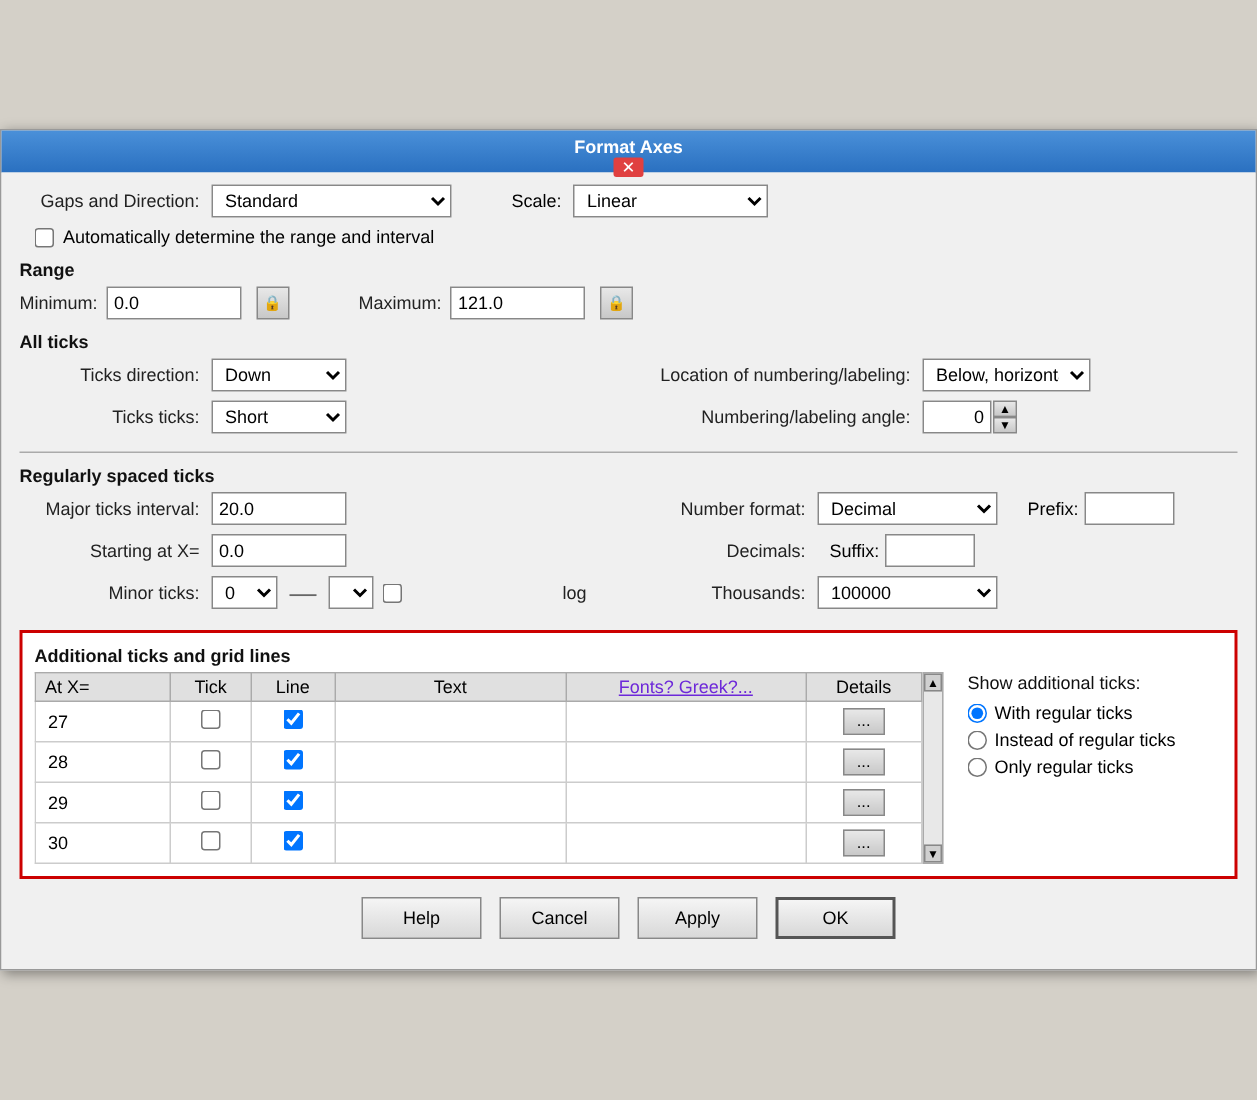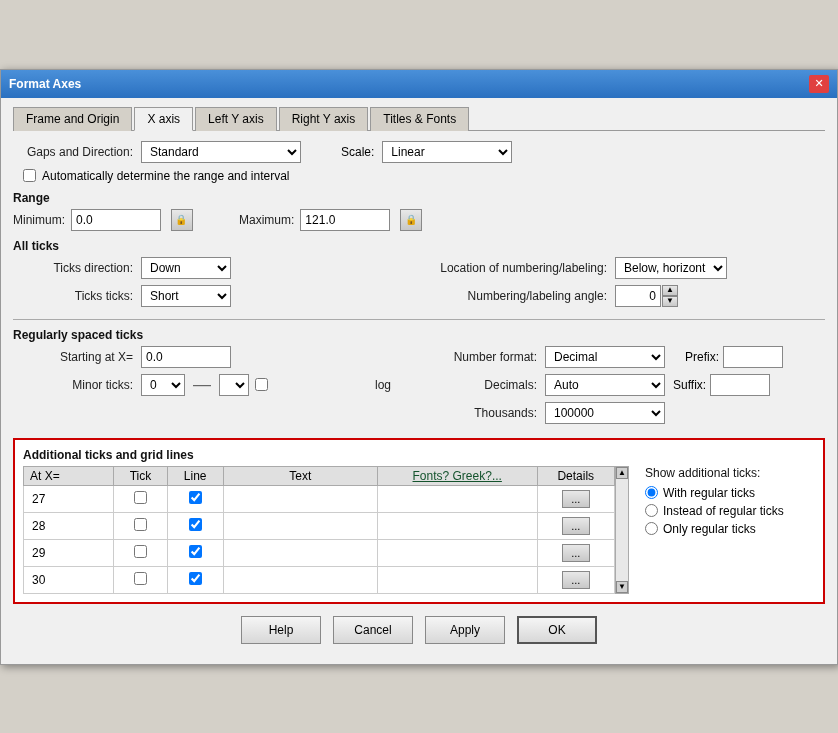--- a/index.html
+++ b/index.html
@@ -19,20 +19,21 @@
       box-shadow: 2px 2px 8px rgba(0,0,0,0.4);
     }
     .title-bar {
       background: linear-gradient(to bottom, #4a90d9, #2a70c0);
       color: white;
       padding: 4px 8px;
       display: flex;
       justify-content: space-between;
       align-items: center;
       height: 28px;
+      flex-direction: column;
     }
     .title-bar-text {
       font-size: 12px;
       font-weight: bold;
     }
     .title-bar-close {
       background: #e04040;
       color: white;
       border: none;
       width: 20px;
@@ -290,27 +291,20 @@
 
 <div class="window">
 
   <div class="title-bar">
     <span class="title-bar-text">Format Axes</span>
     <button class="title-bar-close">✕</button>
   </div>
 
   <div class="dialog-body">
 
-    <div class="tabs">
-      <div class="tab">Frame and Origin</div>
-      <div class="tab active">X axis</div>
-      <div class="tab">Left Y axis</div>
-      <div class="tab">Right Y axis</div>
-      <div class="tab">Titles &amp; Fonts</div>
-    </div>
 
     <div class="form-row">
       <label>Gaps and Direction:</label>
       <select class="select-std">
         <option>Standard</option>
         <option>None</option>
         <option>Skip gaps</option>
         <option>Reverse</option>
       </select>
       <span style="margin-left:40px; margin-right:8px;">Scale:</span>
@@ -384,20 +378,24 @@
           </div>
         </div>
       </div>
     </div>
 
     <hr class="divider">
 
     <div class="section-header">Regularly spaced ticks</div>
     <div class="two-col">
       <div class="col-left">
+        <div class="form-row">
+          <label>Major ticks interval:</label>
+          <input type="text" class="input-val" value="20.0" style="">
+        </div>
         <div class="form-row">
           <label>Starting at X=</label>
           <input type="text" class="input-val" value="0.0" style="">
         </div>
         <div class="form-row">
           <label>Minor ticks:</label>
           <div class="minor-ticks-row">
             <select style="width:44px;">
               <option selected="">0</option>
               <option>1</option>
@@ -423,27 +421,20 @@
             <option selected="">Decimal</option>
             <option>Scientific</option>
             <option>Engineering</option>
             <option>Custom</option>
           </select>
           <span style="margin-left:20px;margin-right:4px;">Prefix:</span>
           <input type="text" style="width: 60px;" value="">
         </div>
         <div class="form-row">
           <label style="min-width:110px;text-align:right;margin-right:8px;">Decimals:</label>
-          <select class="select-dec">
-            <option selected="">Auto</option>
-            <option>0</option>
-            <option>1</option>
-            <option>2</option>
-            <option>3</option>
-          </select>
           <span style="margin-left:8px;margin-right:4px;">Suffix:</span>
           <input type="text" style="width: 60px;" value="">
         </div>
         <div class="form-row">
           <label style="min-width:110px;text-align:right;margin-right:8px;">Thousands:</label>
           <select class="select-thou">
             <option selected="">100000</option>
             <option>1000</option>
             <option>None</option>
           </select>
@@ -457,21 +448,21 @@
         <div class="add-ticks-table-wrap">
           <div style="display:flex;">
             <div style="flex:1;overflow:hidden;">
               <table class="ticks-table">
                 <thead>
                   <tr>
                     <th class="col-atx">At X=</th>
                     <th>Tick</th>
                     <th>Line</th>
                     <th>Text</th>
-                    <th class="col-link" style="color:#14532d;cursor:pointer;">Fonts? Greek?...</th>
+                    <th class="col-link" style="color:#6d28d9;cursor:pointer;">Fonts? Greek?...</th>
                     <th>Details</th>
                   </tr>
                 </thead>
                 <tbody>
                   <tr>
                     <td class="col-atx"><input type="text" value="27" style="width: 75px; border: none; background: transparent;"></td>
                     <td><input type="checkbox" style=""></td>
                     <td><input type="checkbox" checked="" style=""></td>
                     <td><input type="text" value="" style="width: 90px; border: none; background: transparent;"></td>
                     <td></td>

